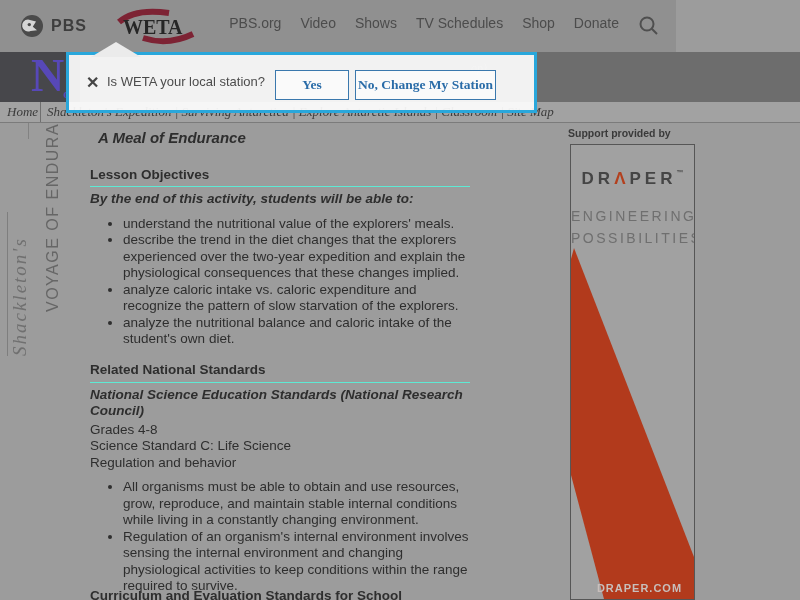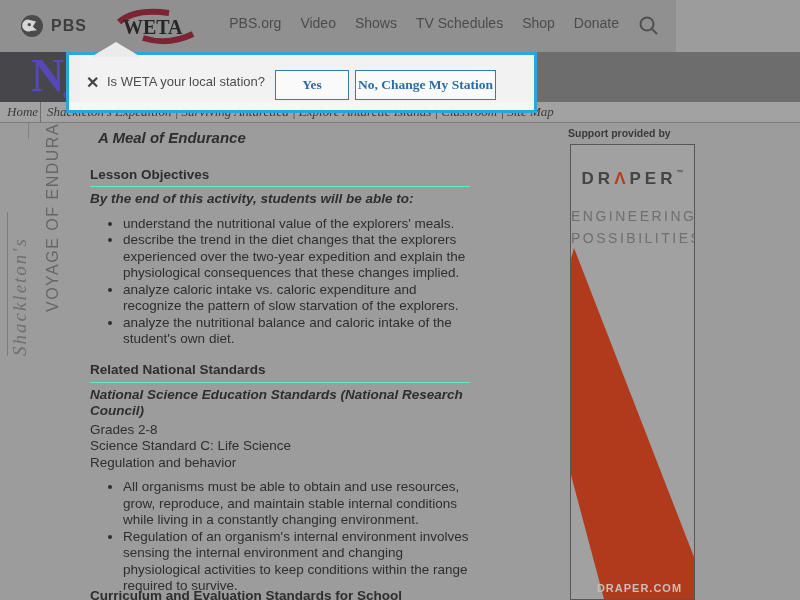--- a/index.html
+++ b/index.html
@@ -150,21 +150,21 @@
     <li>understand the nutritional value of the explorers' meals.</li>
     <li>describe the trend in the diet changes that the explorers experienced over the two-year expedition and explain the physiological consequences that these changes implied.</li>
     <li>analyze caloric intake vs. caloric expenditure and recognize the pattern of slow starvation of the explorers.</li>
     <li>analyze the nutritional balance and caloric intake of the student's own diet.</li>
   </ul>
 </div>
 
 <div class="content abs block-b">
   <div class="sec-head">Related National Standards</div>
   <p class="bold-line">National Science Education Standards (National Research Council)</p>
-  <p class="plain">Grades 2-8</p>
+  <p class="plain">Grades 4-8</p>
   <p class="plain">Science Standard C: Life Science</p>
   <p class="plain">Regulation and behavior</p>
   <ul>
     <li>All organisms must be able to obtain and use resources, grow, reproduce, and maintain stable internal conditions while living in a constantly changing environment.</li>
     <li>Regulation of an organism's internal environment involves sensing the internal environment and changing physiological activities to keep conditions within the range required to survive.</li>
   </ul>
 </div>
 
 <div class="content abs block-c">Curriculum and Evaluation Standards for School Mathematics</div>
 

